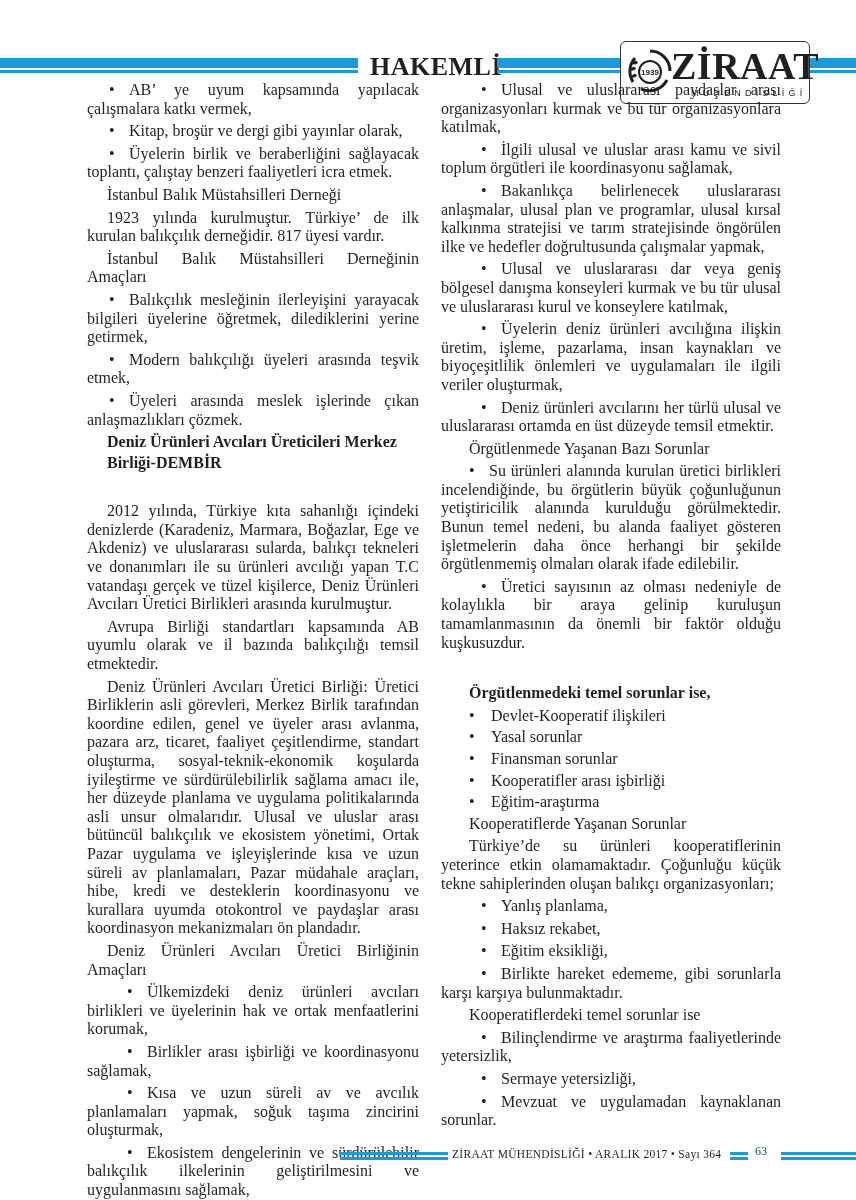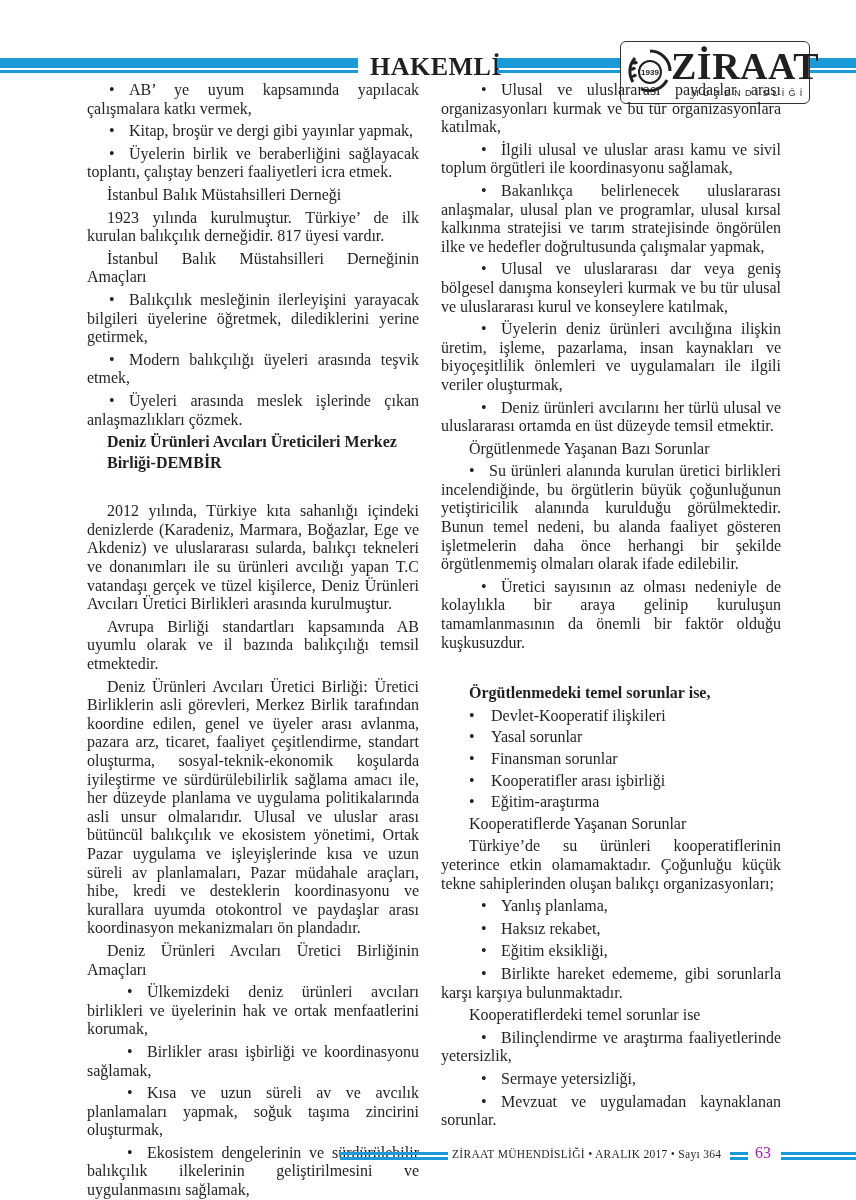--- a/index.html
+++ b/index.html
@@ -36,21 +36,21 @@
   .gap { height: 26px; }
   .gap2 { height: 28px; }
 
   
   .ftr { position: absolute; top: 1148px; left: 0; width: 760px; height: 20px; text-align: center; }
   .ftr .bar { position: absolute; height: 8px; }
   .ftr .bar i { position: absolute; left: 0; right: 0; height: 3px; background: #1a9ad6; }
   .ftr .bar i.a { top: 0; }
   .ftr .bar i.b { top: 5px; }
   .ftr .txt { position: absolute; left: 452px; top: 0px; font-size: 11.5px; letter-spacing: 0.3px; white-space: nowrap; color: #231f20; }
-  .ftr .pg { position: absolute; left: 755px; top: -4px; font-size: 16px; color: #a21caf; }
+  .ftr .pg { position: absolute; left: 755px; top: -4px; font-size: 12px; color: #14532d; }
 </style>
 </head>
 <body>
 
 <div class="hdr-bar" style="left:0; top:58px; width:358px;">
     <div class="thick"></div>
     <div class="thin"></div>
   </div>
 <div class="hdr-title">HAKEMLİ</div>
 <div class="hdr-bar" style="left:497px; top:58px; width:123px;">
@@ -76,21 +76,21 @@
     </g>
     <circle cx="23" cy="24" r="11" fill="#fff" stroke="#231f20" stroke-width="2"></circle>
     <text x="23" y="27" text-anchor="middle" font-size="8" font-family="Liberation Sans, sans-serif" font-weight="bold" fill="#231f20">1939</text>
   </svg>
   <div class="ziraat">ZİRAAT</div>
   <div class="muh">MÜHENDİSLİĞİ</div>
 </div>
 
 <div class="col left">
   <p class="p bul"><span class="dot">•</span><span>AB’ ye uyum kapsamında yapılacak çalışmalara katkı vermek,</span></p>
-  <p class="p bul"><span class="dot">•</span><span>Kitap, broşür ve dergi gibi yayınlar yapmak,</span></p>
+  <p class="p bul"><span class="dot">•</span><span>Kitap, broşür ve dergi gibi yayınlar olarak,</span></p>
   <p class="p bul"><span class="dot">•</span><span>Üyelerin birlik ve beraberliğini sağlayacak toplantı, çalıştay benzeri faaliyetleri icra etmek.</span></p>
   <p class="p ind">İstanbul Balık Müstahsilleri Derneği</p>
   <p class="p ind">1923 yılında kurulmuştur. Türkiye’ de ilk kurulan balıkçılık derneğidir. 817 üyesi vardır.</p>
   <p class="p ind">İstanbul Balık Müstahsilleri Derneğinin Amaçları</p>
   <p class="p bul"><span class="dot">•</span><span>Balıkçılık mesleğinin ilerleyişini yarayacak bilgileri üyelerine öğretmek, dilediklerini yerine getirmek,</span></p>
   <p class="p bul"><span class="dot">•</span><span>Modern balıkçılığı üyeleri arasında teşvik etmek,</span></p>
   <p class="p bul"><span class="dot">•</span><span>Üyeleri arasında meslek işlerinde çıkan anlaşmazlıkları çözmek.</span></p>
   <p class="p ind bold" style="margin-bottom:2px; margin-top:2px;">Deniz Ürünleri Avcıları Üreticileri Merkez</p>
   <p class="p ind bold">Birliği-DEMBİR</p>
   <div class="gap"></div>

